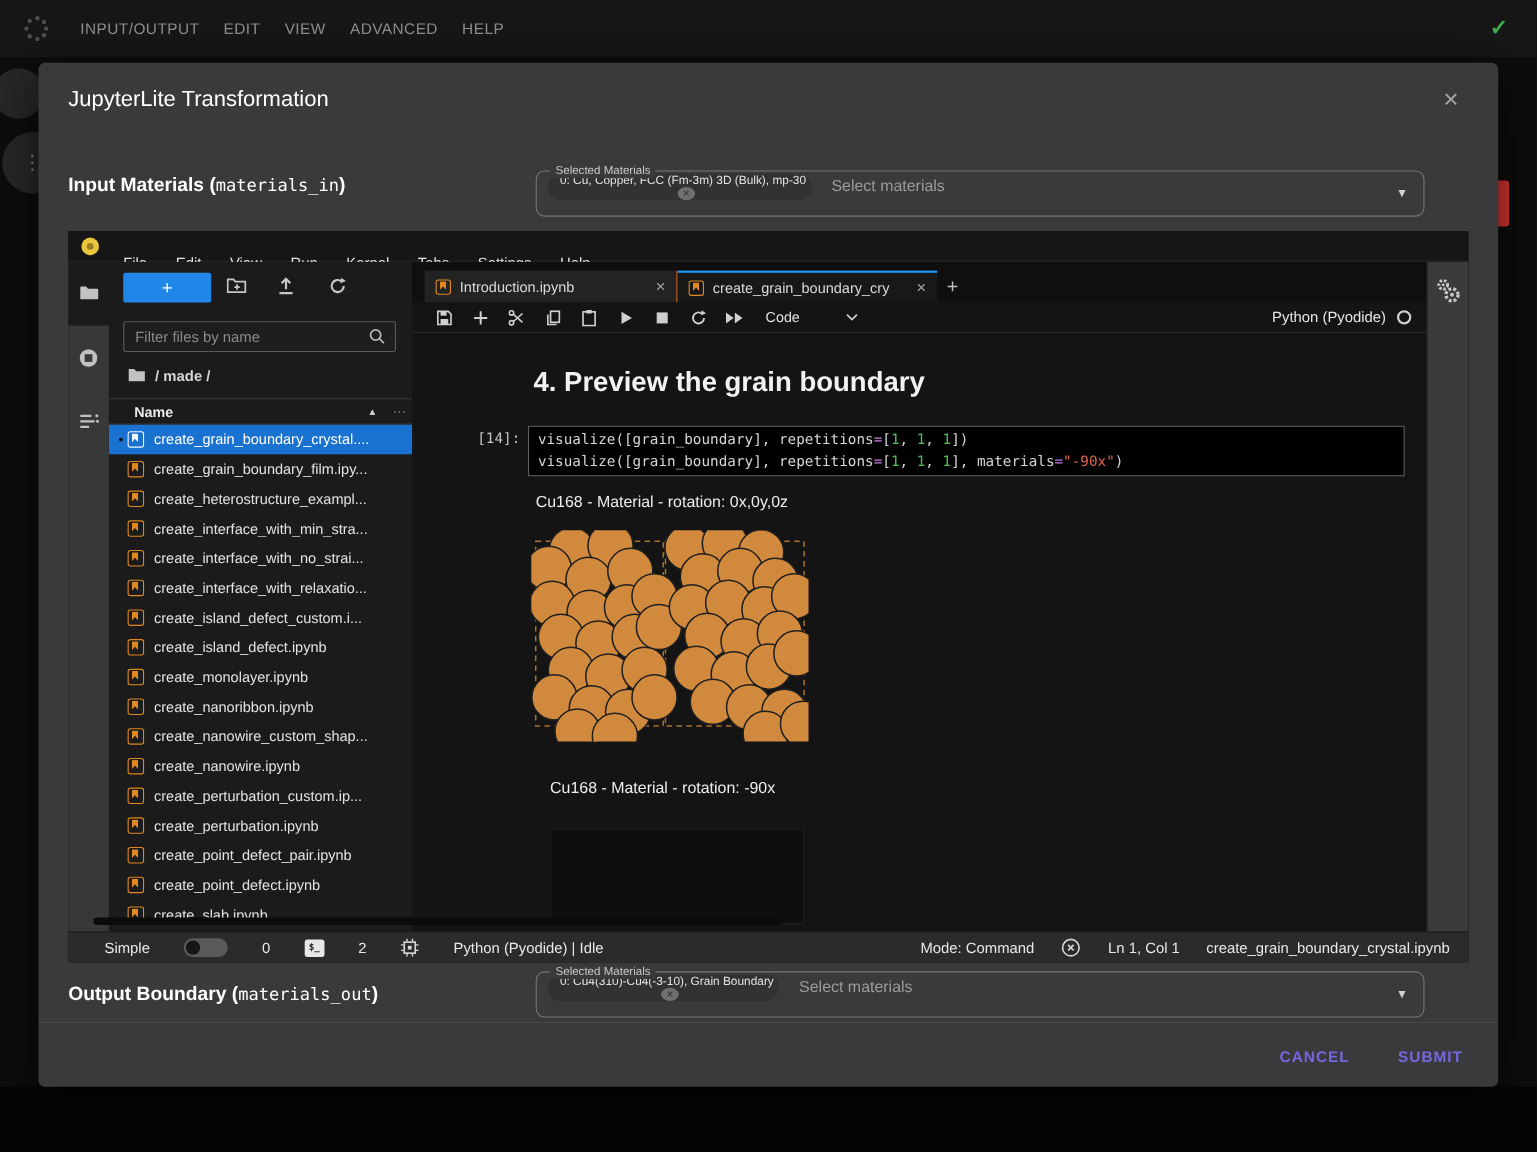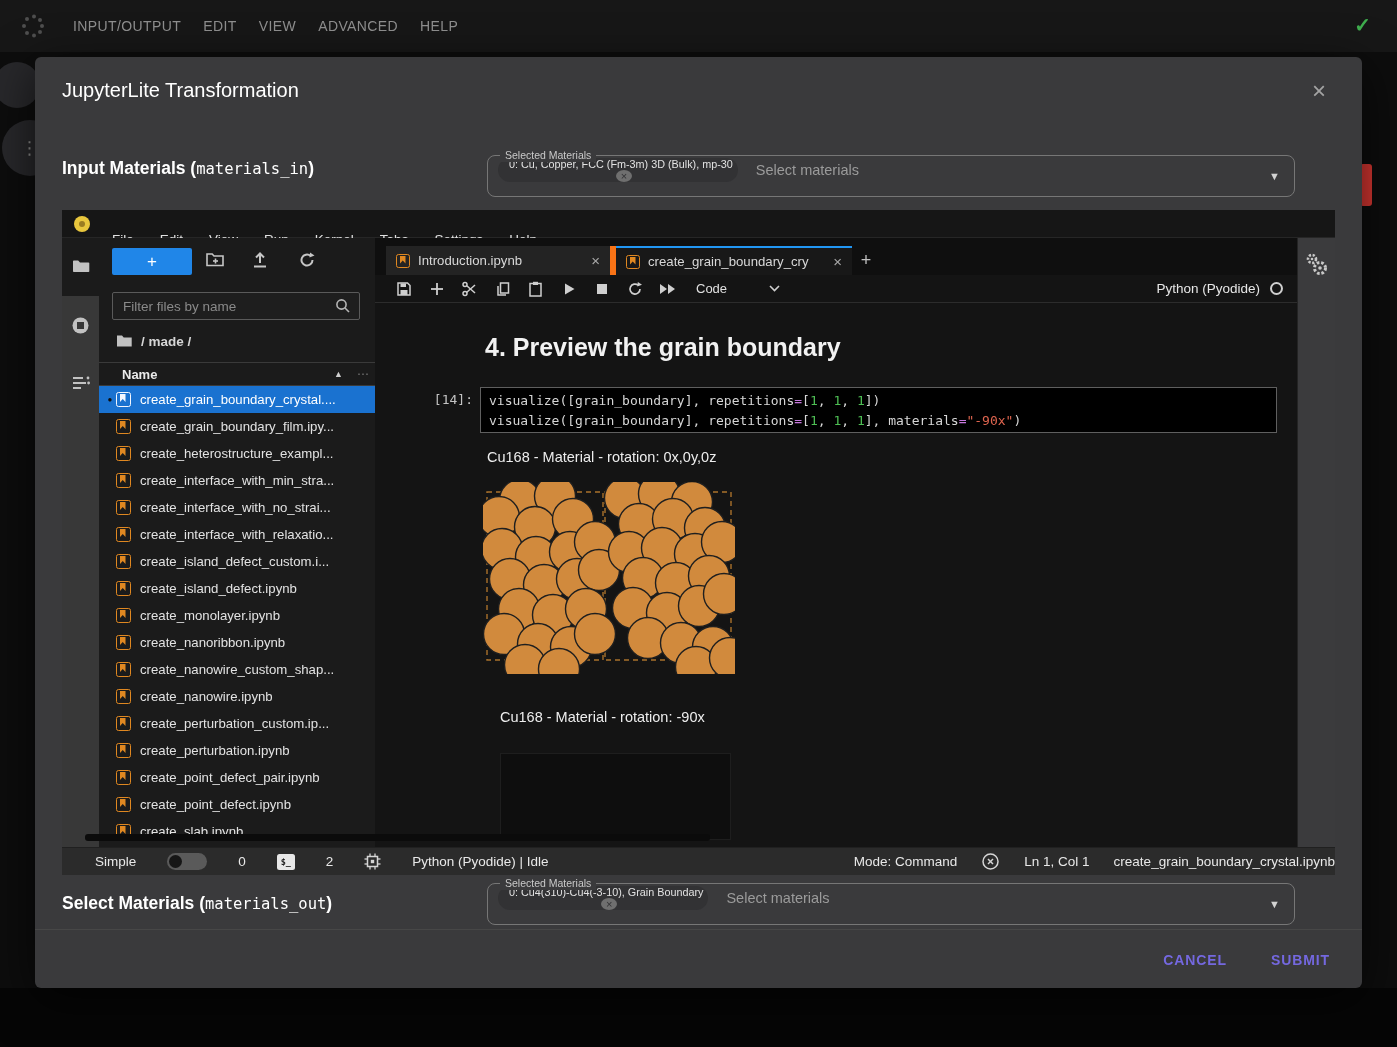--- a/index.html
+++ b/index.html
@@ -97,21 +97,21 @@
   .nb-icon.white { border-color:#f3f7ff; }
   .nb-icon.white::after { background:#f3f7ff; }
   .file-label { overflow:hidden; }
 
   
   #nbpanel { position:absolute; left:313px; top:0; width:922px; height:609px; background:#141414; }
   #tabbar { position:absolute; left:0; top:0; width:922px; height:37px; background:#0f0f0f;
     display:flex; align-items:flex-end; }
   .tab { height:29px; display:flex; align-items:center; padding:0 10px; font-size:13.2px;
     color:#d8d8d8; cursor:pointer; }
-  #tab1 { width:230px; margin-left:11px; background:#232323; border-right:6px solid #f97316; }
+  #tab1 { width:230px; margin-left:11px; background:#232323; border-right:1px solid #f97316; }
   #tab2 { width:236px; background:#181818; border-top:2px solid #2196f3; }
   .tab .nb-icon { margin-right:8px; flex:0 0 14px; width:14px; height:14px; }
   .tab-label { flex:1; overflow:hidden; white-space:nowrap; }
   .tab-close { color:#a8a8a8; font-size:15px; margin-left:6px; cursor:pointer; }
   #tab-add { width:28px; height:29px; display:flex; align-items:center; justify-content:center;
     color:#c0c0c0; font-size:18px; cursor:pointer; }
 
   #nb-toolbar { position:absolute; left:0; top:37px; width:922px; height:28px; background:#141414;
     border-bottom:1px solid #2c2c2c; display:flex; align-items:center; }
   .nbt-icon { width:33px; display:flex; justify-content:center; cursor:pointer; }
@@ -147,21 +147,21 @@
 
   
   #statusbar { position:absolute; left:0; top:637px; width:1273px; height:28px; background:#2b2b2b;
     border-top:1px solid #202020; display:flex; align-items:center; color:#e8e8e8; font-size:13.5px; }
   #sb-left { display:flex; align-items:center; margin-left:33px; gap:31px; }
   #sb-toggle { width:40px; height:17px; border-radius:9px; background:#5a5a5a; position:relative; cursor:pointer; }
   #sb-toggle .knob { position:absolute; left:2px; top:2px; width:13px; height:13px; border-radius:50%; background:#161616; }
   #sb-term { width:18px; height:16px; background:#e8e8e8; border-radius:2.5px; color:#202020;
     font-family:"DejaVu Sans Mono", monospace; font-size:8.5px; font-weight:bold;
     display:flex; align-items:center; justify-content:center; }
-  #sb-right { margin-left:auto; display:flex; align-items:center; gap:24px; }
+  #sb-right { margin-left:auto; display:flex; align-items:center; gap:24px; margin-right:17px; }
 
   
   #modal-footer { position:absolute; left:0; top:872px; width:1327px; height:59px; border-top:1px solid #474747; }
   .footer-btn { position:absolute; top:14px; background:none; border:none; color:#7468e0;
     font-size:14px; font-weight:bold; letter-spacing:.9px; cursor:pointer; padding:8px 10px;
     font-family:"Liberation Sans", sans-serif; }
   #cancel-btn { right:125px; }
   #submit-btn { right:22px; }
 
   svg { display:block; }
@@ -592,21 +592,21 @@
               <line x1="12" y1="7" x2="7" y2="12"></line>
             </g>
         </svg>
         <span>Ln 1, Col 1</span>
         <span>create_grain_boundary_crystal.ipynb</span>
       </div>
     </div>
   </div>
 
   <div class="mat-label" id="output-label">
-    <span>Select Materials (</span><span class="mono">materials_out</span><span>)</span>
+    <span>Output Boundary (</span><span class="mono">materials_out</span><span>)</span>
   </div>
 
   <div class="mat-select" id="output-select">
     <span class="mat-legend">Selected Materials</span>
     <span class="mat-chip">
       <span>0: Cu4(310)-Cu4(-3-10), Grain Boundary</span>
       <span class="chip-x">×</span>
     </span>
     <span class="mat-placeholder">Select materials</span>
     <span class="mat-caret">▼</span>

